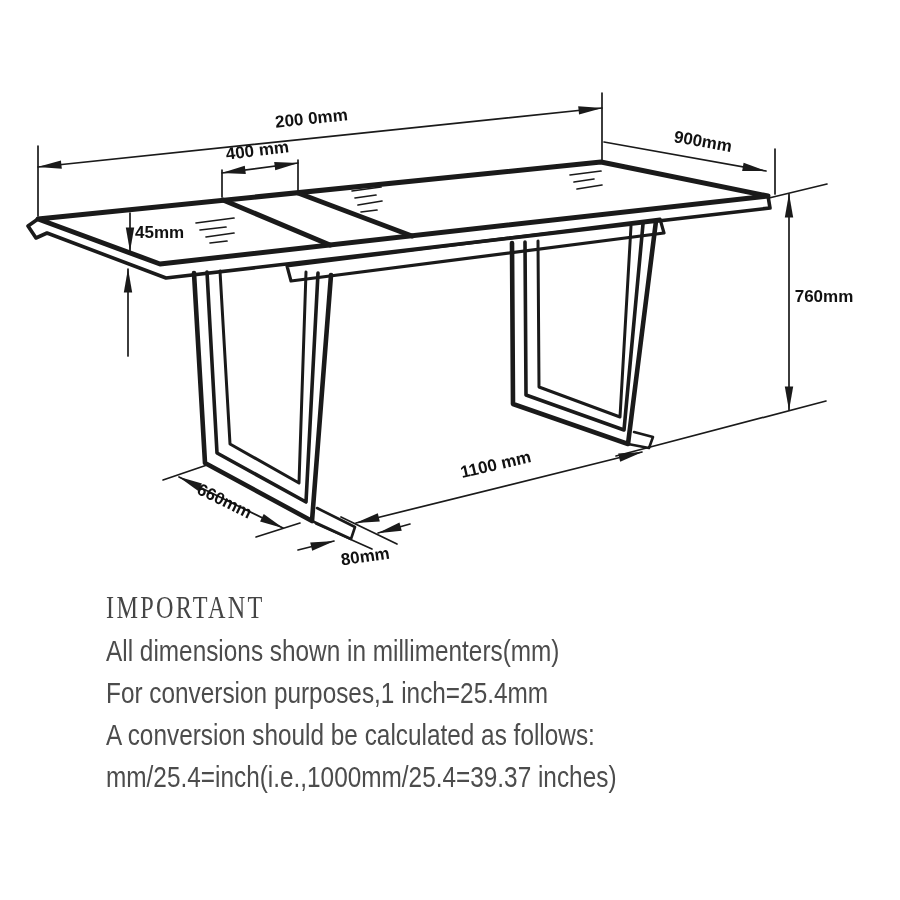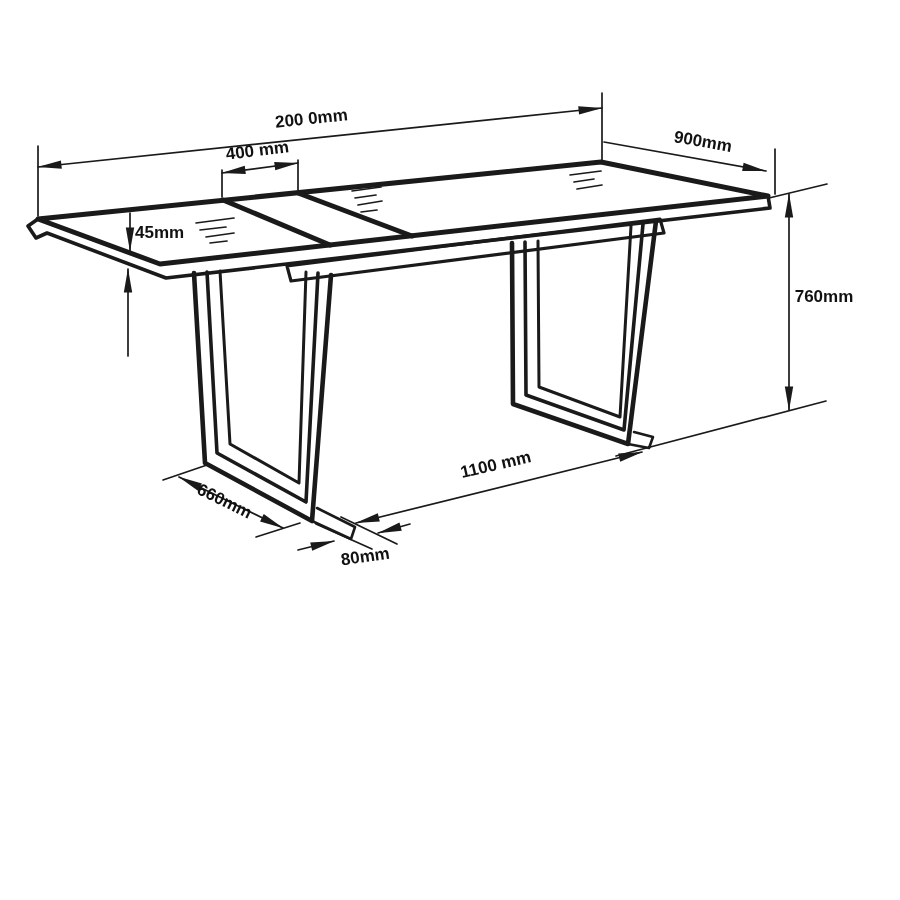--- a/index.html
+++ b/index.html
@@ -128,14 +128,21 @@
       <text class="dim" x="258" y="156" text-anchor="middle" transform="rotate(-7 258 156)">400 mm</text>
       <text class="dim" x="702" y="147" text-anchor="middle" transform="rotate(10 702 147)">900mm</text>
       <text class="dim" x="135" y="238" text-anchor="start">45mm</text>
       <text class="dim" x="824" y="302" text-anchor="middle">760mm</text>
       <text class="dim" x="497" y="470" text-anchor="middle" transform="rotate(-13 497 470)">1100 mm</text>
       <text class="dim" x="222" y="506" text-anchor="middle" transform="rotate(26 222 506)">660mm</text>
       <text class="dim" x="366" y="562" text-anchor="middle" transform="rotate(-8 366 562)">80mm</text>
     </g>
   </svg>
 
+  <div id="notes">
+    <div class="heading">IMPORTANT</div>
+    <div class="nline">All dimensions shown in millimenters(mm)</div>
+    <div class="nline">For conversion purposes,1 inch=25.4mm</div>
+    <div class="nline">A conversion should be calculated as follows:</div>
+    <div class="nline">mm/25.4=inch(i.e.,1000mm/25.4=39.37 inches)</div>
+  </div>
 
 </div>
 
 </body></html>

